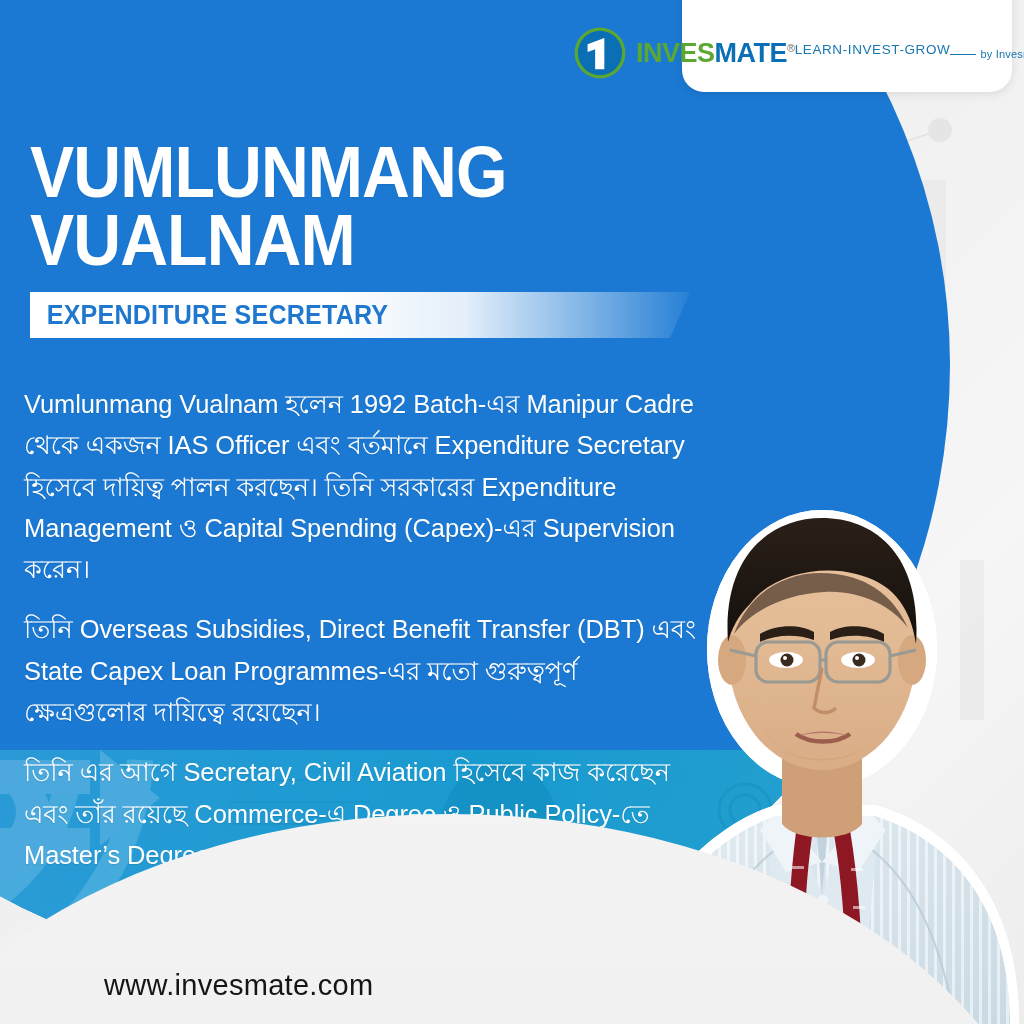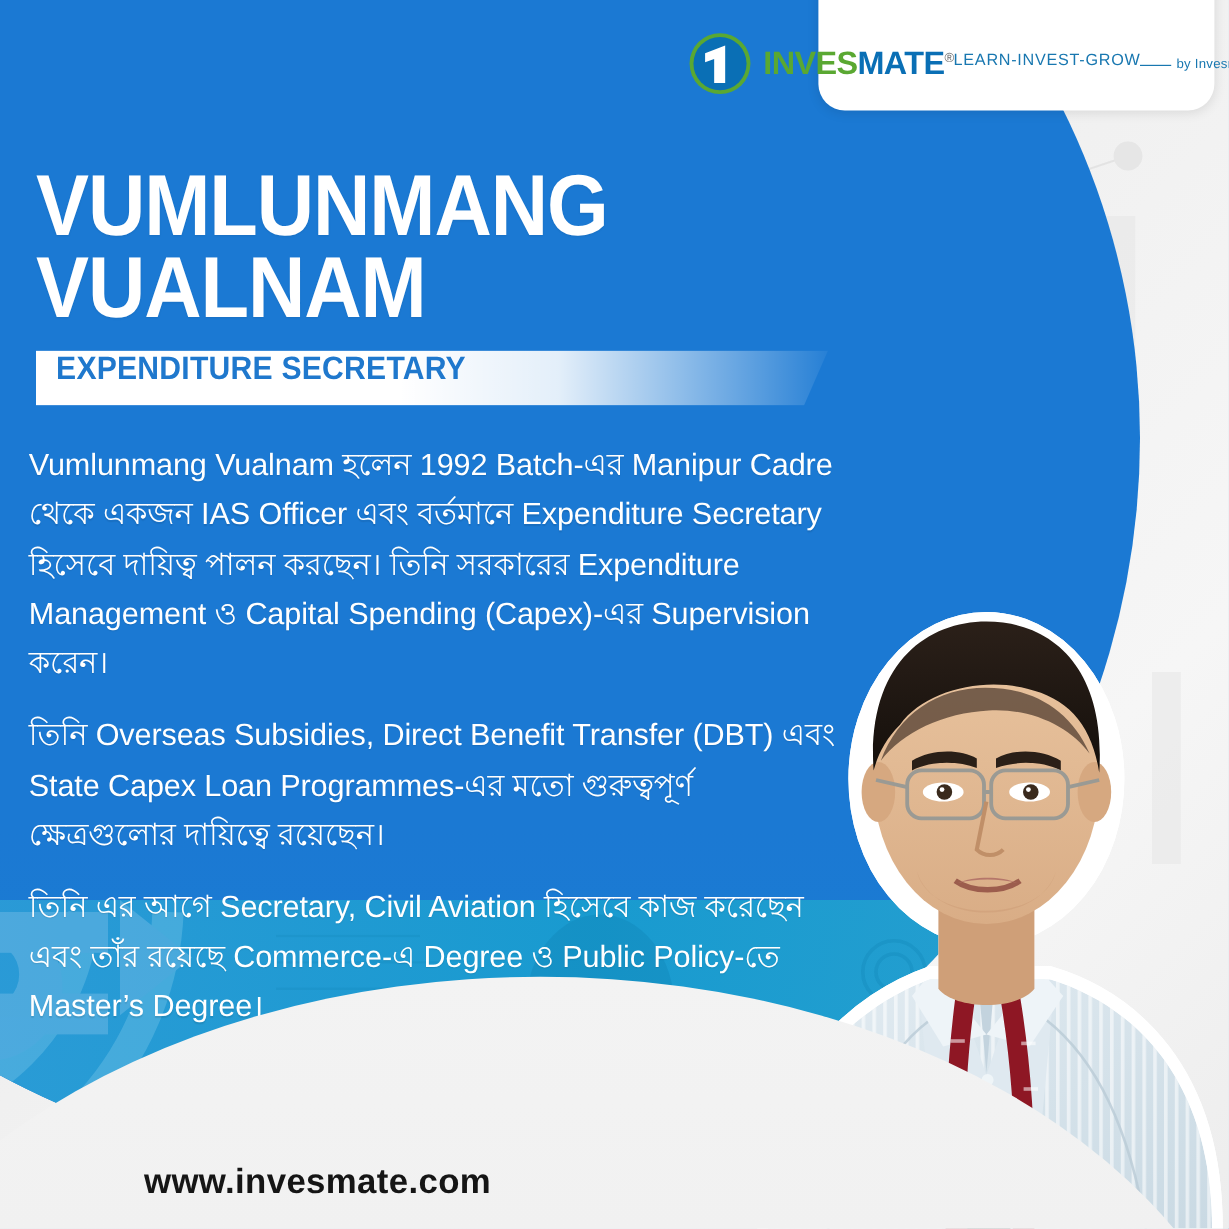--- a/index.html
+++ b/index.html
@@ -54,52 +54,52 @@
     transform:scaleX(.92);transform-origin:left top;
     text-shadow:0 1px 2px rgba(0,0,0,.08);
   }
   .headline .l2{display:block;}
 
   
   .role-banner{
     position:absolute;left:30px;top:292px;width:660px;height:46px;
     background:linear-gradient(90deg,#ffffff 0%,#ffffff 46%,rgba(255,255,255,.88) 66%,rgba(255,255,255,.35) 88%,rgba(255,255,255,.05) 100%);
     clip-path:polygon(0 0,100% 0,calc(100% - 20px) 100%,0 100%);
-    display:flex;align-items:flex-start;
+    display:flex;align-items:center;
   }
   .role-banner span{
     color:#1f78cd;font-weight:bold;font-size:27px;letter-spacing:.2px;
     padding-left:18px;transform:scaleX(.93);transform-origin:left center;
     white-space:nowrap;
   }
 
   
-  .body-copy{position:absolute;left:24px;top:368px;width:680px;color:#ffffff;}
+  .body-copy{position:absolute;left:24px;top:384px;width:680px;color:#ffffff;}
   .para{
     font-size:25.5px;line-height:1.62;margin:0 0 19px 0;
     letter-spacing:-.1px;text-shadow:0 1px 1px rgba(0,0,0,.10);
   }
   .para:last-child{margin-bottom:0;}
 
   
   .portrait{
     position:absolute;right:-6px;bottom:0;width:420px;height:560px;
     filter:drop-shadow(0 0 0 #fff);
   }
 
   
   .footer-arc{
     position:absolute;left:-160px;bottom:-210px;
     width:1220px;height:420px;
     background:linear-gradient(180deg,#f3f3f3 0%,#efefef 100%);
     border-radius:50% 50% 0 0 / 100% 100% 0 0;
   }
   .site-url{
-    position:absolute;left:120px;bottom:22px;
-    font-size:29px;font-weight:bold;color:#151515;letter-spacing:.3px;
+    position:absolute;left:104px;bottom:22px;
+    font-size:29px;font-weight:normal;color:#151515;letter-spacing:.3px;
   }
 </style>
 </head>
 <body>
 
 <div class="poster">
 
   <div class="bg-base"></div>
   <svg class="bg-pattern" viewBox="0 0 1024 1024" preserveAspectRatio="none">
     <g stroke="#d8d8d8" stroke-width="1.6" fill="none">

